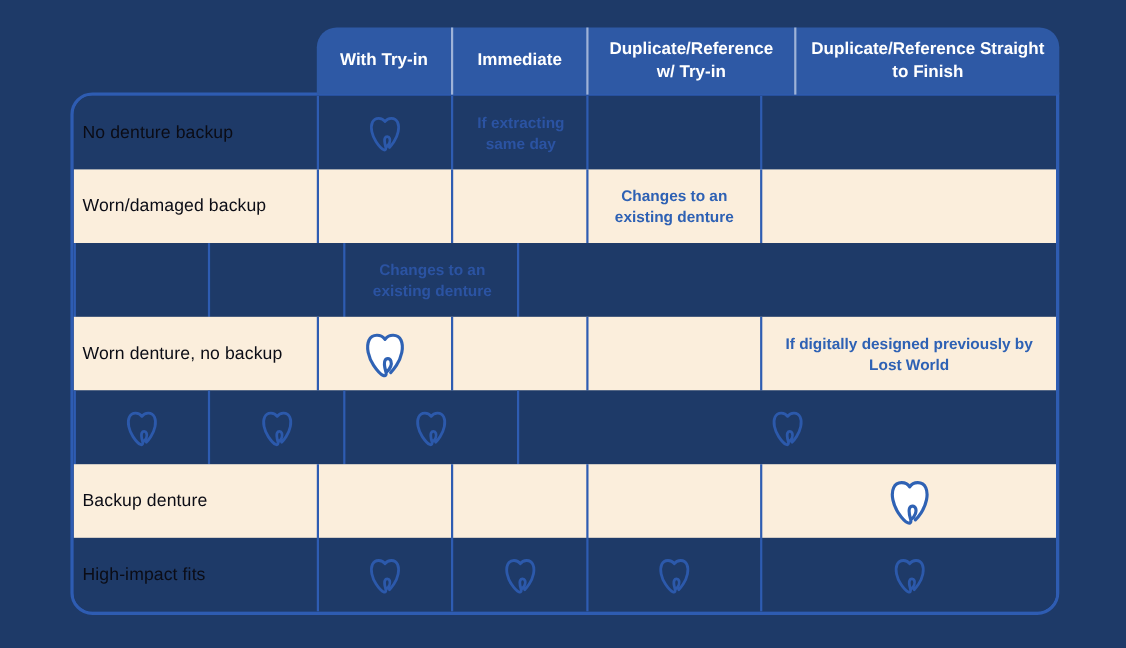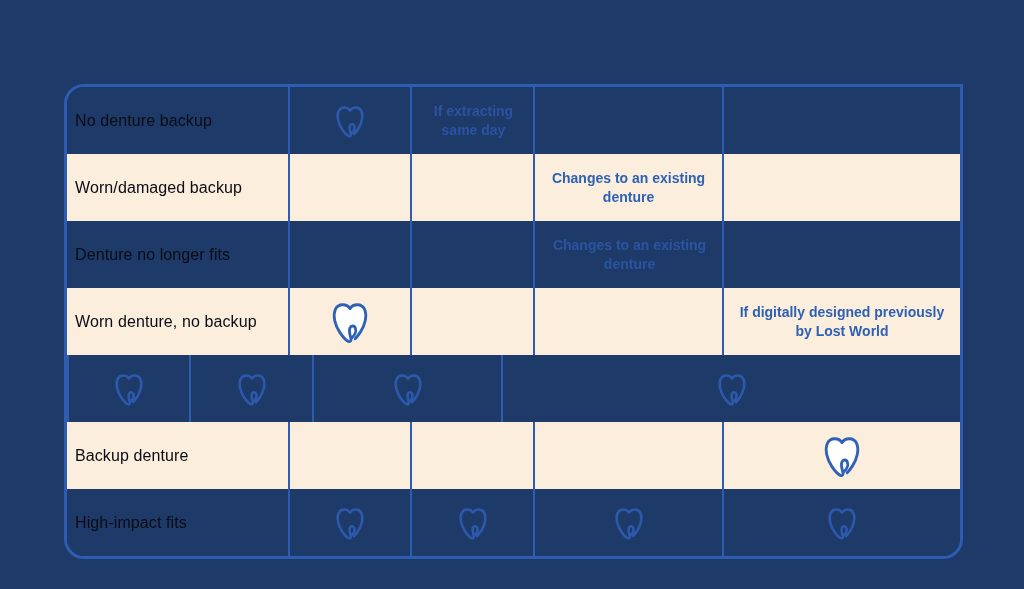--- a/index.html
+++ b/index.html
@@ -42,30 +42,36 @@
     width:221px;display:flex;align-items:center;
     padding-left:8px;box-sizing:border-box;
     font-weight:400;font-size:16px;letter-spacing:.1px;
     color:var(--labeltext,#0B0C15);
   }
   .cell{
     display:flex;align-items:center;justify-content:center;
     border-left:2.5px solid var(--grid,#2E5CB2);
     box-sizing:border-box;text-align:center;
   }
-  .cw0{width:122px}.cw1{width:123px}.cw2{width:189px}.cw3{flex:1}
+  .cw0{width:122px}.cw1{width:123px}.cw2{width:158px}.cw3{flex:1}
   .note{font-size:14px;font-weight:600;line-height:1.35;padding:0 14px;}
   .row.dark .note{color:var(--notedark,#2B53A2);padding-left:16px;}
   .row.cream .note{color:var(--notecream,#2E61B4);}
   svg{display:block;}
 </style>
 </head>
 <body style="background: rgb(30, 58, 104);">
 
 <div class="stage" style="--navy: #1E3A68; --header: #2E59A5; --hdiv: #9FB3D8; --cream: #FBEEDC; --grid: #2E5CB2; --notedark: #2B53A2; --notecream: #2E61B4; --labeltext: #0B0C15; --headertext: #FFFFFF;">
+  <div class="header">
+      <div class="hcell hw0">With Try-in</div>
+      <div class="hcell hw1">Immediate</div>
+      <div class="hcell hw2">Duplicate/Reference w/ Try-in</div>
+      <div class="hcell hw3">Duplicate/Reference Straight to Finish</div>
+    </div>
   <div class="tbody">
       <div class="row dark">
         <div class="label">No denture backup</div>
         <div class="cell cw0">
           <svg width="36" height="36" viewBox="0 0 48 48" fill="none" aria-hidden="true">
             <path d="M24 10 C20.5 4.8 11.8 4.4 8.8 10.8 C5.8 17.2 8.4 27.4 13.2 34.6 C16.2 39.1 19.6 43.1 22.4 44.2 C24.1 44.85 25.9 43.6 27 42.4 L29.4 41.4 C31.3 39.5 33.2 37 34.8 34.6 C39.6 27.4 42.2 17.2 39.2 10.8 C36.2 4.4 27.5 4.8 24 10 Z" fill="none"></path>
             <path d="M24 10 C20.5 4.8 11.8 4.4 8.8 10.8 C5.8 17.2 8.4 27.4 13.2 34.6 C16.2 39.1 19.6 43.1 22.4 44.2 C24.8 45.1 25.5 43 24.9 40.9 C24 37.6 22.6 33.4 23.9 30.2 C25 27.5 28.6 27.6 29.6 30.4 C30.7 33.4 29.2 37.8 25.8 40.6 M24 10 C27.5 4.8 36.2 4.4 39.2 10.8 C42.2 17.2 39.6 27.4 34.8 34.6 C33.2 37 31.3 39.5 29.4 41.4" stroke="#2C59AB" stroke-width="3.4" stroke-linecap="round" stroke-linejoin="round"></path>
           </svg>
         </div>
         <div class="cell cw1">
@@ -77,21 +83,20 @@
       <div class="row cream">
         <div class="label">Worn/damaged backup</div>
         <div class="cell cw0"></div>
         <div class="cell cw1"></div>
         <div class="cell cw2">
           <span class="note">Changes to an existing denture</span>
         </div>
         <div class="cell cw3"></div>
       </div>
       <div class="row dark">
-        <div class="label">Denture no longer fits</div>
         <div class="cell cw0"></div>
         <div class="cell cw1"></div>
         <div class="cell cw2">
           <span class="note">Changes to an existing denture</span>
         </div>
         <div class="cell cw3"></div>
       </div>
       <div class="row cream">
         <div class="label">Worn denture, no backup</div>
         <div class="cell cw0">

